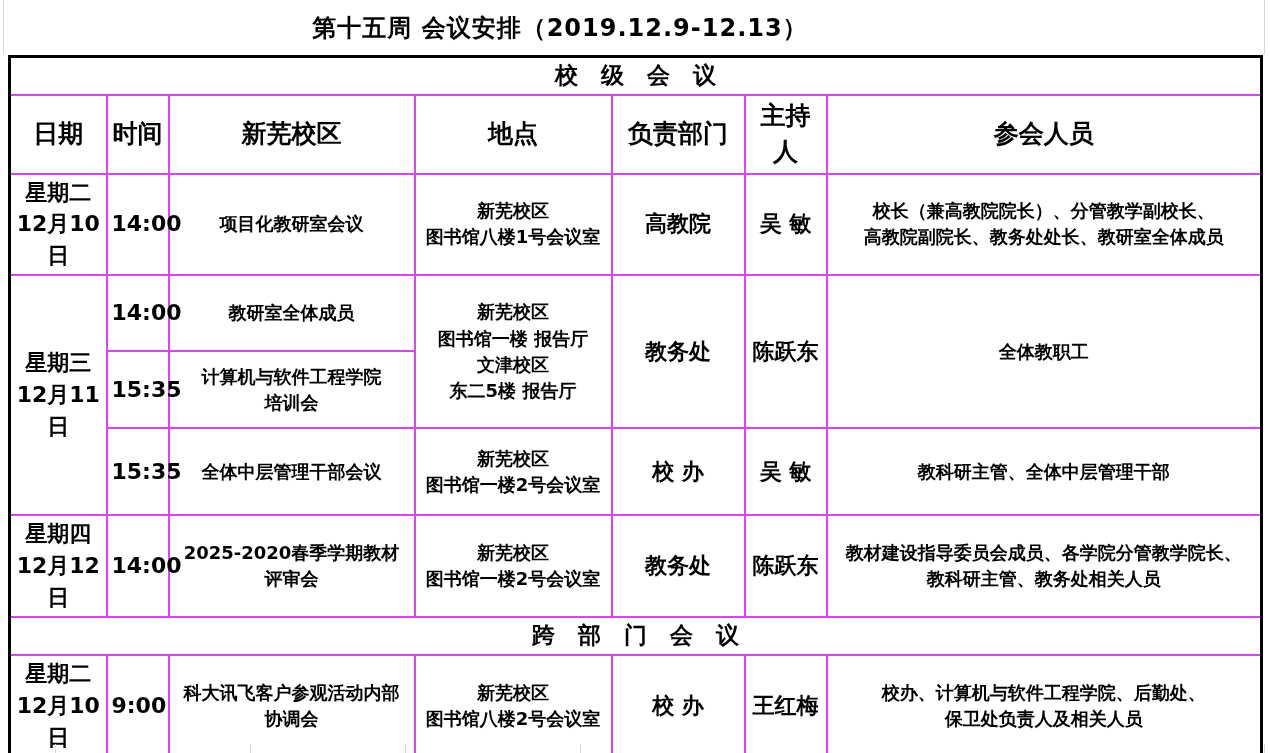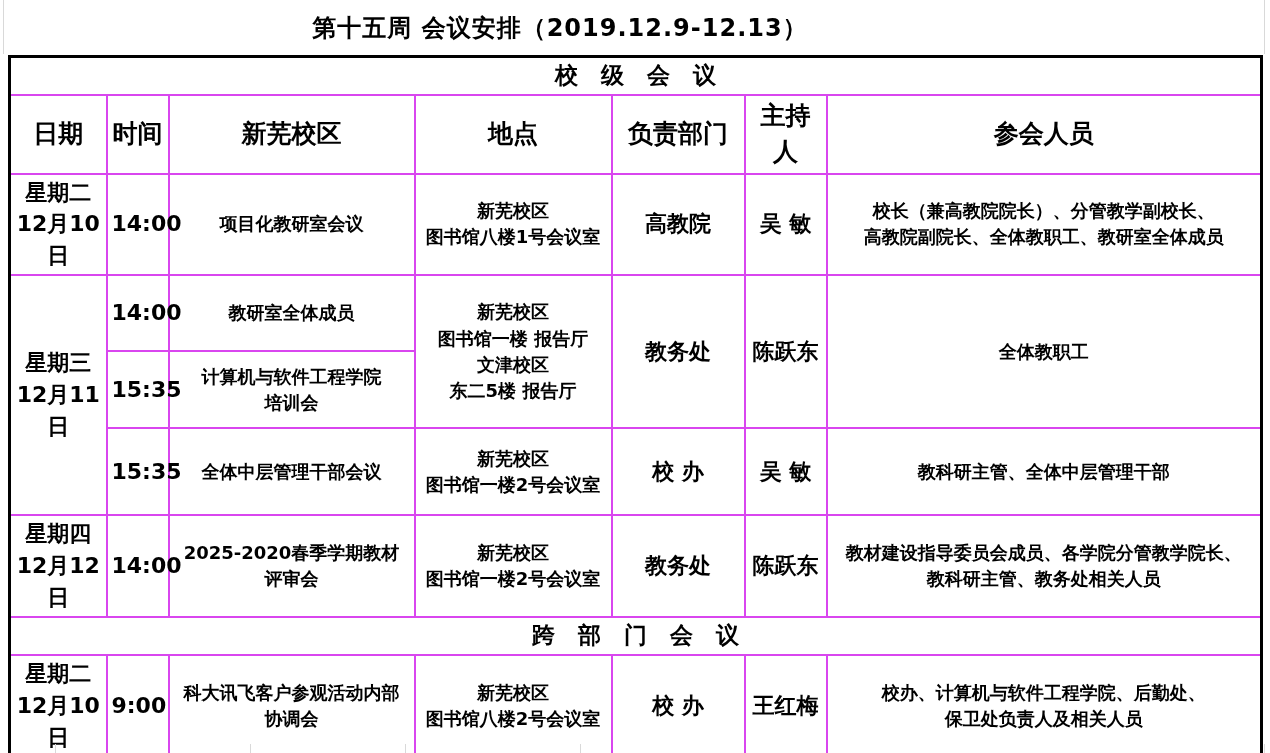--- a/index.html
+++ b/index.html
@@ -81,21 +81,21 @@
   <tr class="r1">
     <td class="date-cell">星期二
 12月10日</td>
     <td class="time-cell">14:00</td>
     <td class="topic-cell">项目化教研室会议</td>
     <td class="place-cell">新芜校区
 图书馆八楼1号会议室</td>
     <td class="dept-cell">高教院</td>
     <td class="host-cell">吴  敏</td>
     <td class="att-cell">校长（兼高教院院长）、分管教学副校长、
-高教院副院长、全体教职工、教研室全体成员</td>
+高教院副院长、教务处处长、教研室全体成员</td>
   </tr>
 
   <tr class="r2">
     <td class="date-cell" rowspan="3">星期三
 12月11日</td>
     <td class="time-cell">14:00</td>
     <td class="topic-cell">教研室全体成员</td>
     <td class="place-cell" rowspan="2">新芜校区
 图书馆一楼 报告厅
 文津校区

